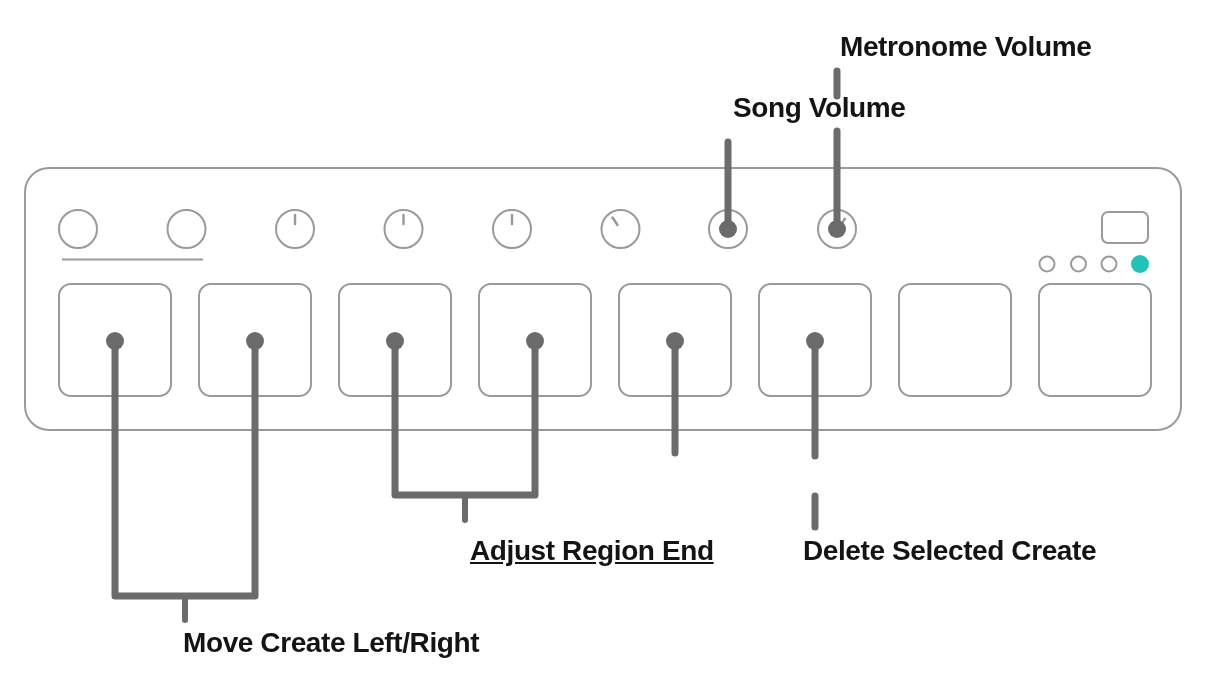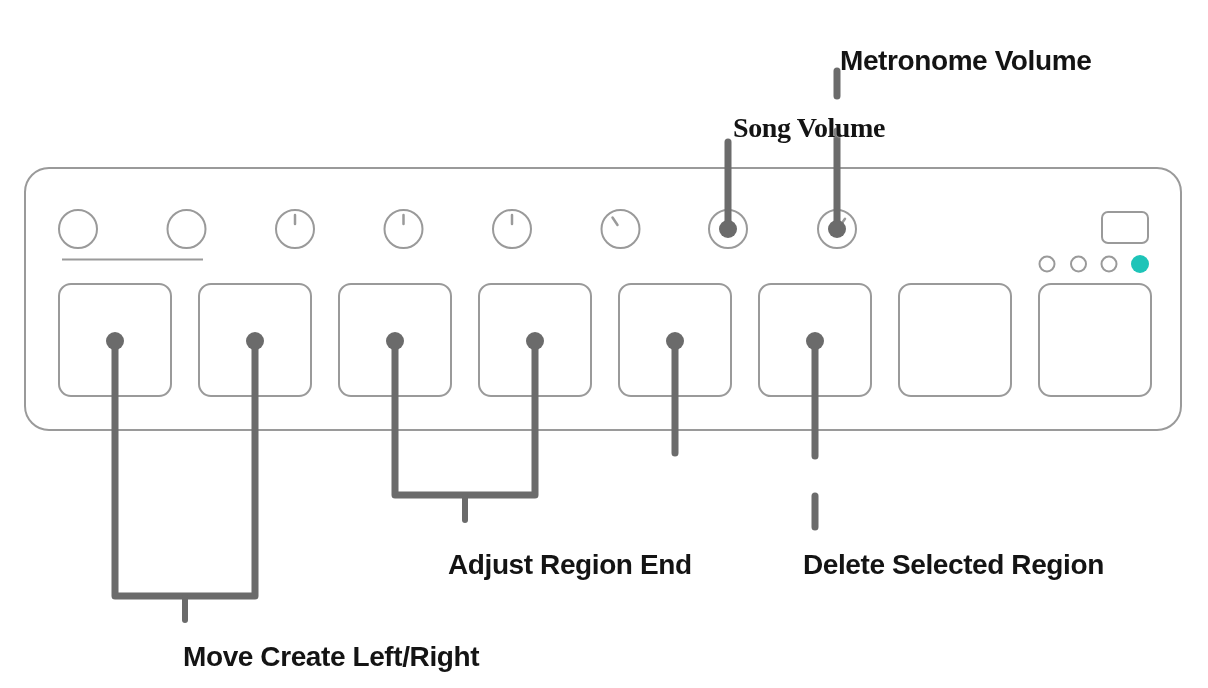--- a/index.html
+++ b/index.html
@@ -13,27 +13,26 @@
   #diagram-svg{position:absolute;left:0;top:0;}
   .callout{
     position:absolute;
     font-size:28px;
     font-weight:700;
     letter-spacing:-0.4px;
     line-height:1.1;
     color:#141414;
     white-space:nowrap;
     text-shadow:0 0 2px #ffffff;
-    margin-top:14px;
   }
   #label-metronome-volume{left:840px;top:32px;}
-  #label-song-volume{left:733px;top:99px;font-family:Liberation Serif, serif;}
+  #label-song-volume{left:733px;top:93px;}
   #label-create-region{left:675px;top:458px;}
   #label-delete-region{left:803px;top:536px;}
-  #label-adjust-region-end{left:448px;top:536px;}
+  #label-adjust-region-end{left:470px;top:536px;text-decoration:underline;}
   #label-move-region{left:183px;top:628px;}
 </style>
 </head>
 <body>
 
 <div id="canvas">
 
   <svg id="diagram-svg" width="1208" height="688" viewBox="0 0 1208 688">
 
     <rect x="25" y="168" width="1156" height="262" rx="24" fill="#ffffff" stroke="#9a9a9a" stroke-width="2"></rect>
@@ -110,19 +109,19 @@
       <circle cx="728" cy="229" r="9"></circle>
       <circle cx="837" cy="229" r="9"></circle>
     </g>
   </svg>
 
   <div class="callout" id="label-metronome-volume">Metronome Volume</div>
 
   <div class="callout" id="label-song-volume">Song Volume</div>
 
 
-  <div class="callout" id="label-delete-region">Delete Selected Region</div>
+  <div class="callout" id="label-delete-region">Delete Selected Create</div>
 
   <div class="callout" id="label-adjust-region-end">Adjust Region End</div>
 
   <div class="callout" id="label-move-region">Move Create Left/Right</div>
 
 </div>
 
 </body></html>

